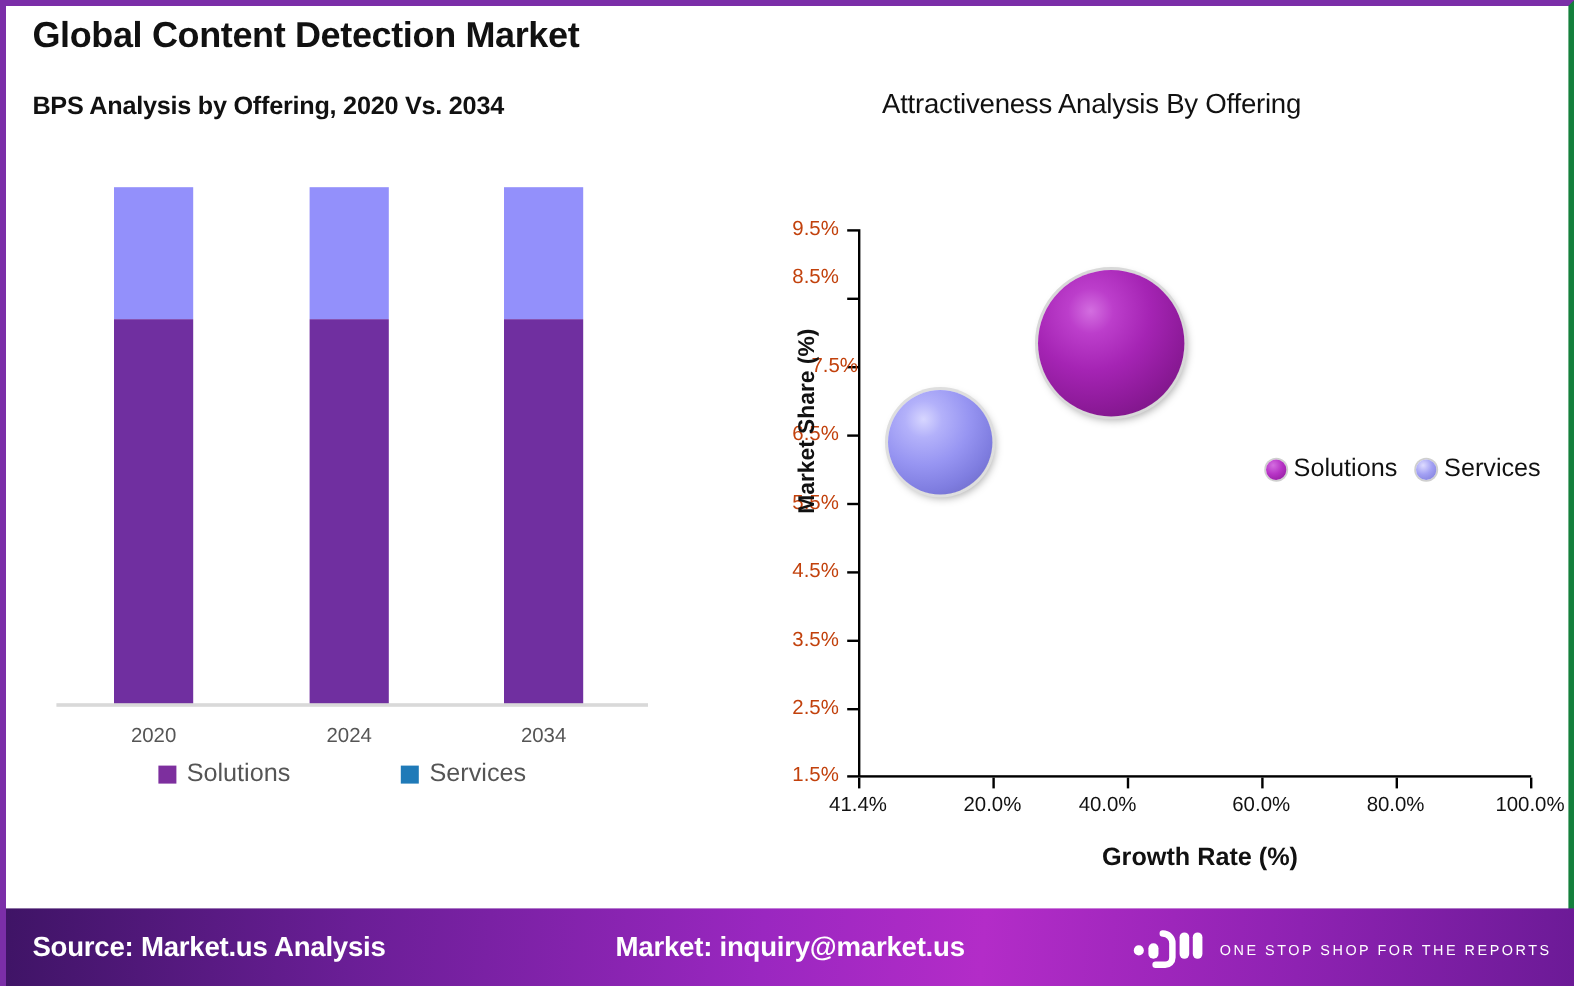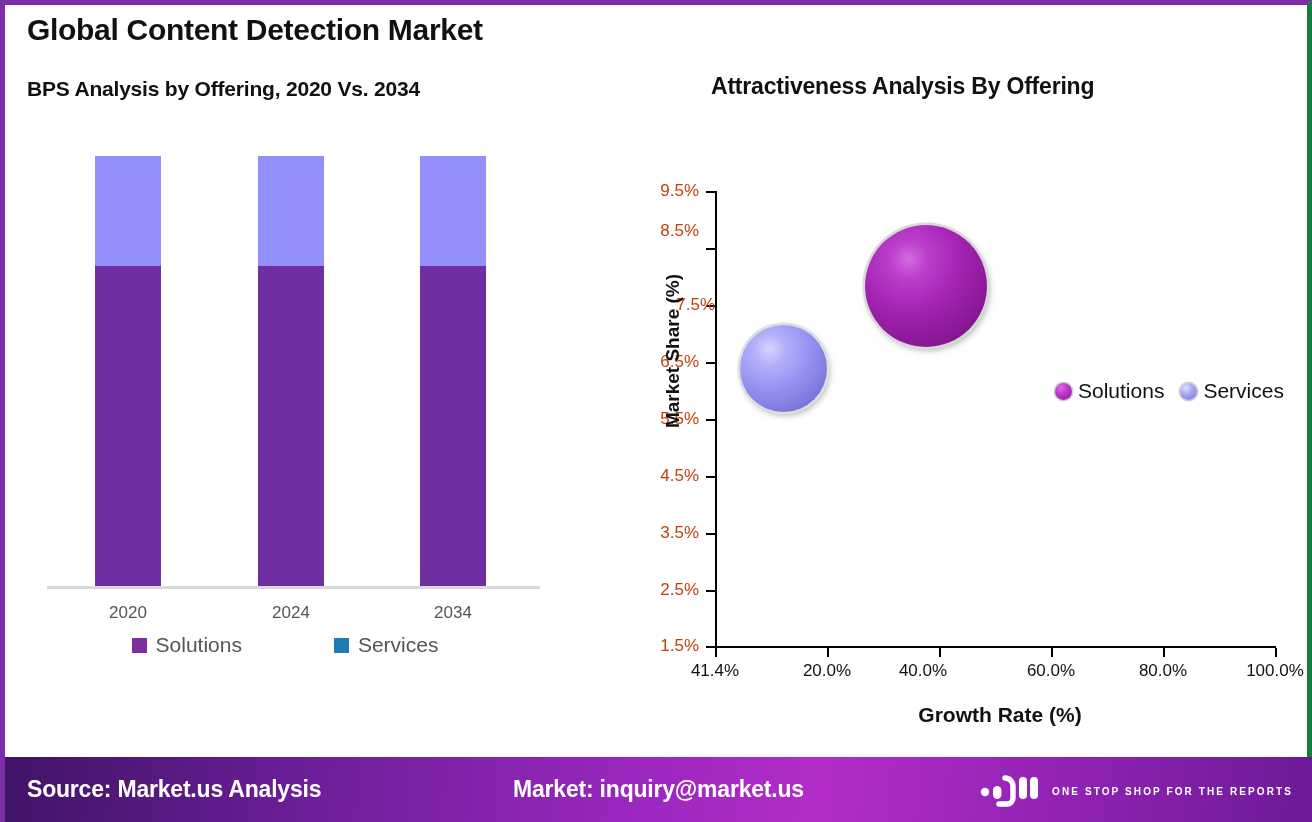--- a/index.html
+++ b/index.html
@@ -24,22 +24,22 @@
     position:absolute;left:22px;top:8px;
     font-size:30px;font-weight:bold;color:#111;
     letter-spacing:-0.3px;
   }
   .sub-title-left{
     position:absolute;left:22px;top:72px;
     font-size:21px;font-weight:bold;color:#111;
     letter-spacing:-0.2px;
   }
   .sub-title-right{
-    position:absolute;left:706px;top:68px;
-    font-size:23px;font-weight:bold;color:#111;
+    position:absolute;left:730px;top:68px;
+    font-size:23px;font-weight:normal;color:#111;
     letter-spacing:-0.2px;
   }
 
   
   #bar-chart{
     position:absolute;left:0px;top:150px;
     width:560px;height:510px;
   }
   .bar-plot{
     position:absolute;left:42px;top:0px;
@@ -155,21 +155,21 @@
   }
   .logo-wrap{
     position:absolute;right:24px;display:flex;align-items:center;gap:11px;
   }
   .logo-mark{width:62px;height:40px;}
   .logo-text{display:flex;flex-direction:column;line-height:1;}
   .logo-name{
     font-size:30px;font-weight:bold;color:#fff;letter-spacing:-0.9px;
   }
   .logo-tag{
-    font-size:10px;font-weight:bold;color:#fff;letter-spacing:2.1px;
+    font-size:12px;font-weight:normal;color:#fff;letter-spacing:2.1px;
     margin-top:4px;
   }
 </style>
 </head>
 <body>
 
 <div id="page">
 
   <div class="main-title">Global Content Detection Market</div>
 

